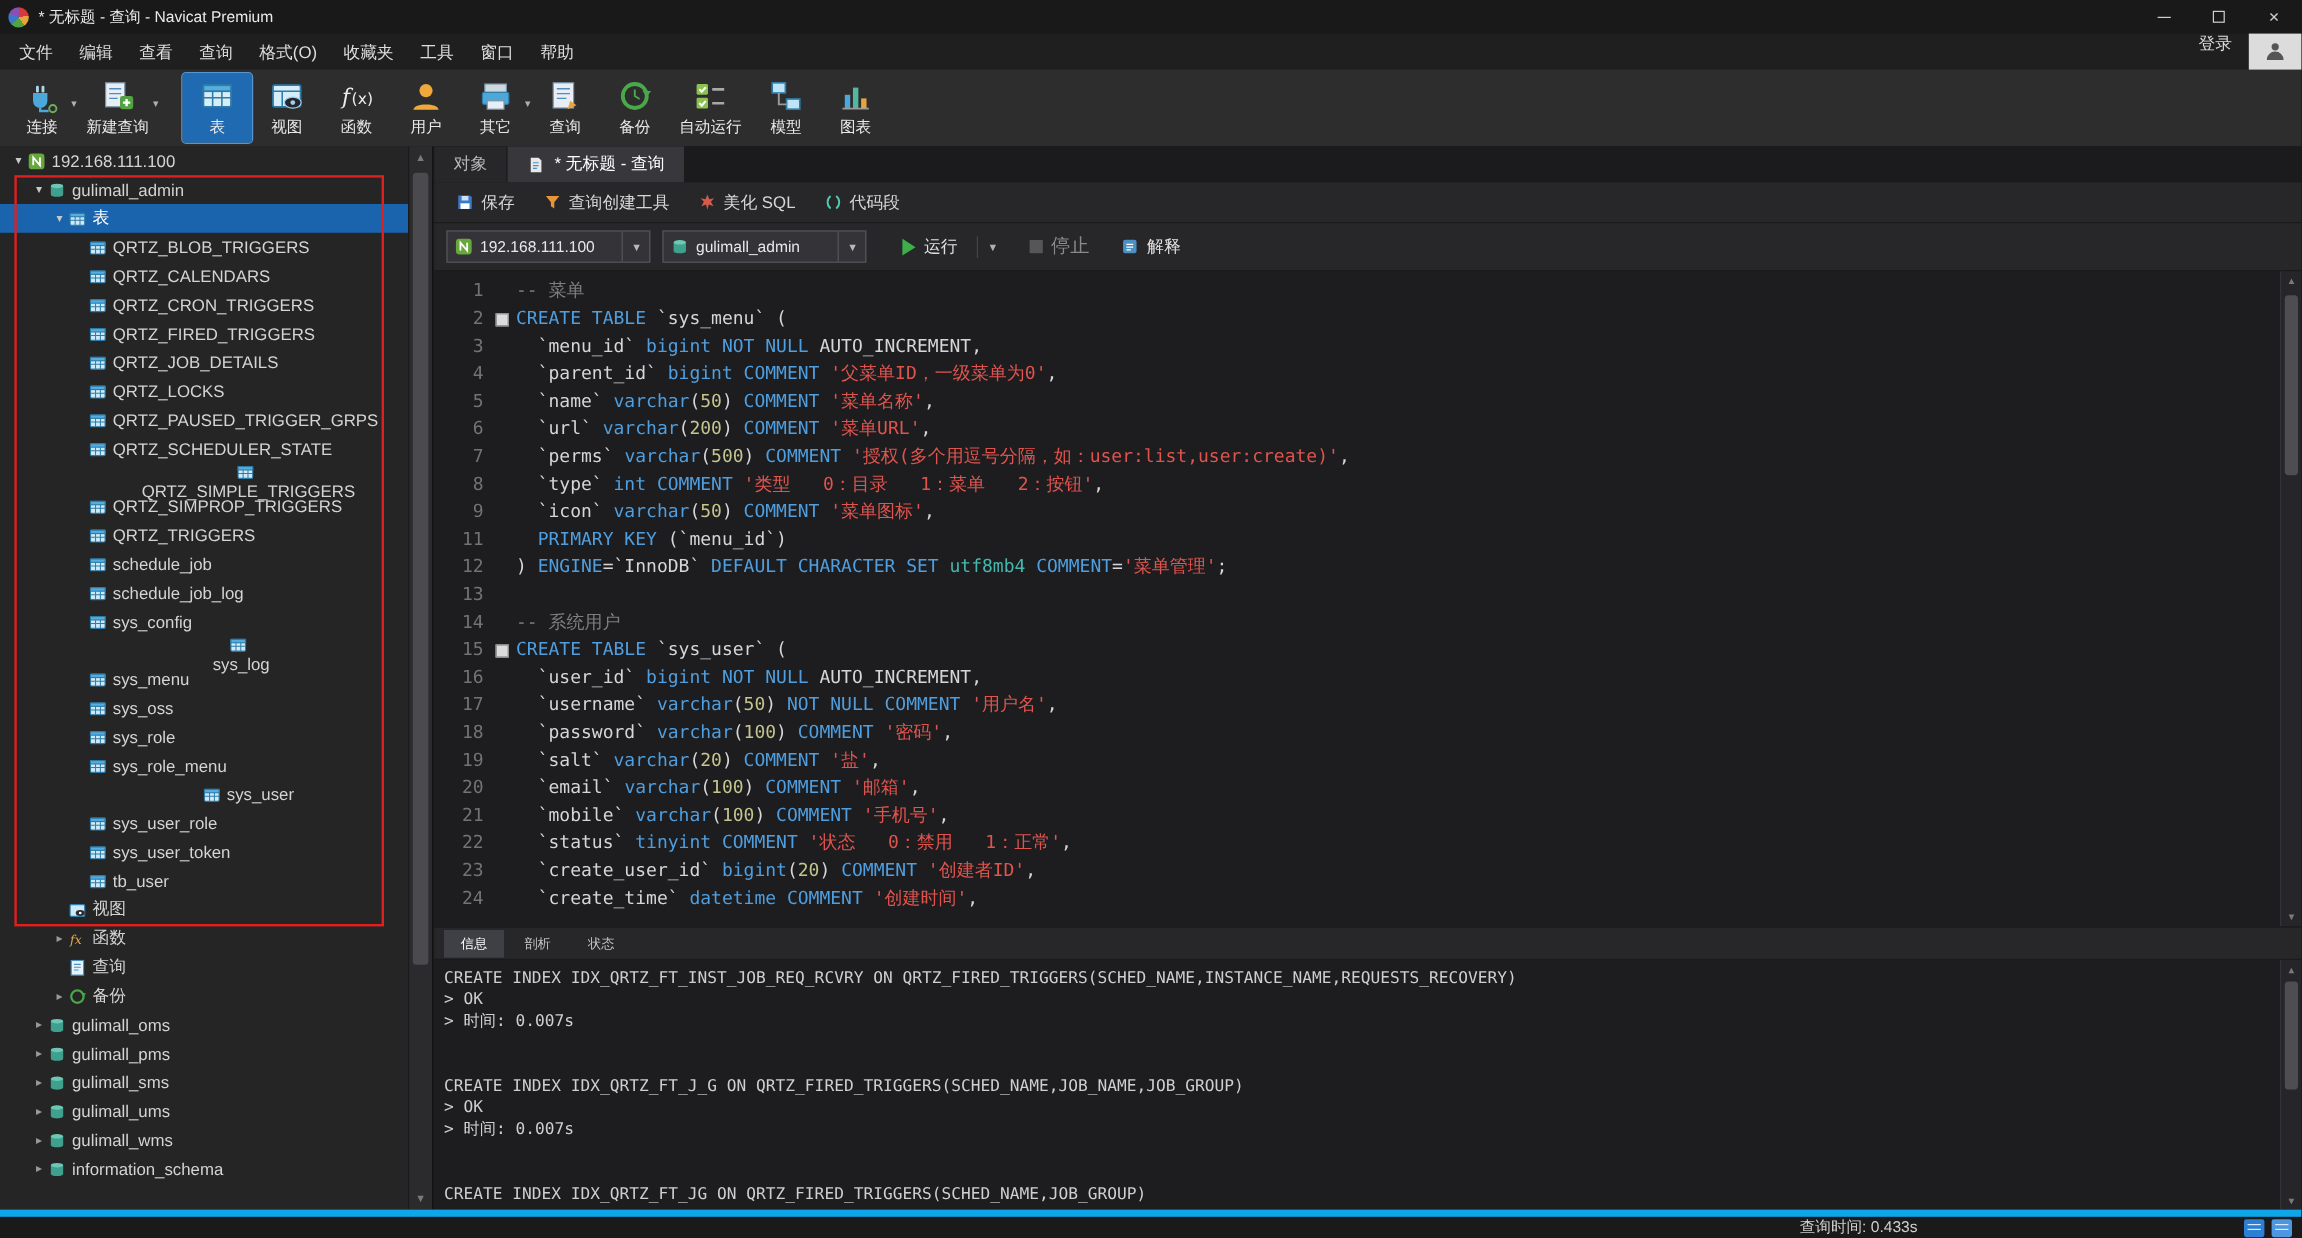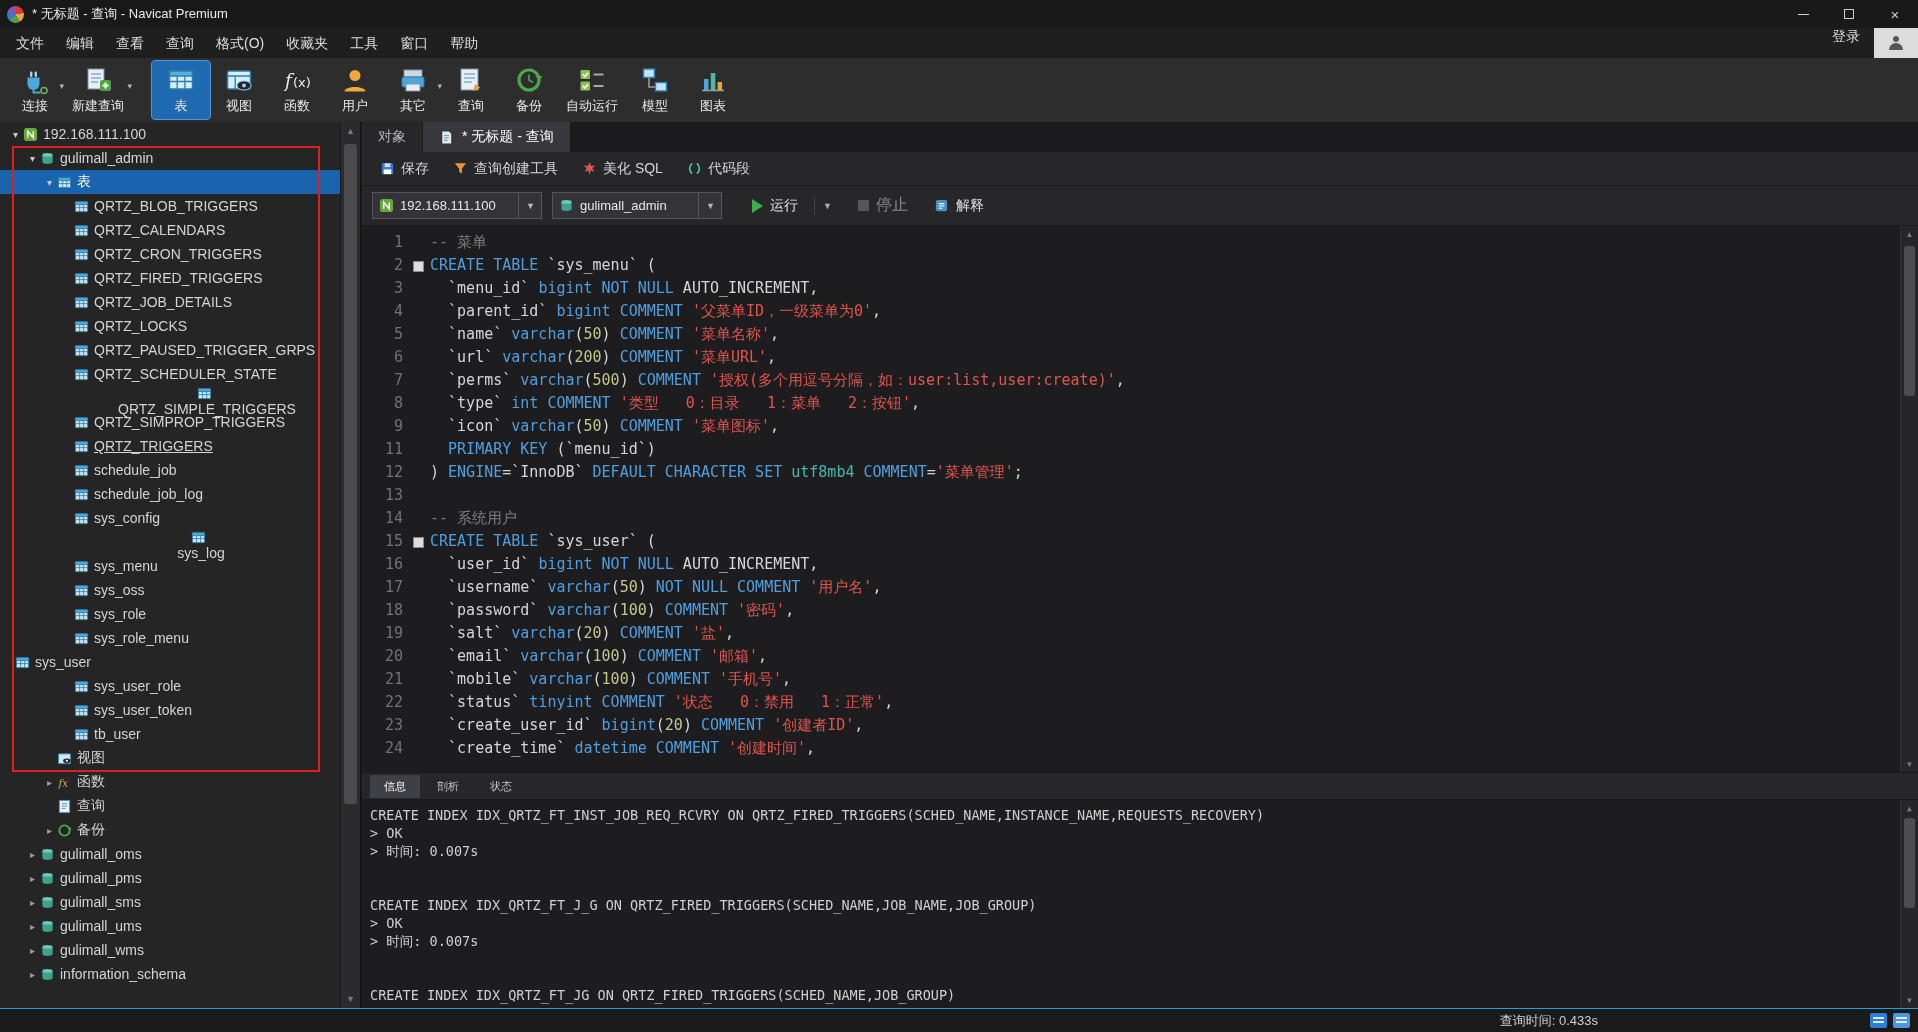--- a/index.html
+++ b/index.html
@@ -91,21 +91,21 @@
   
   .result-tabs { height:28px; background:#27272a; border-top:1px solid #1a1a1a; border-bottom:1px solid #1a1a1a; display:flex; align-items:center; padding-left:8px; gap:3px; flex:none; }
   .rtab { padding:4px 14px; font-size:11px; color:#c4c4c4; }
   .rtab.active { background:#3f3f46; color:#ffffff; }
 
   .output { height:208px; flex:none; background:#1d1d1f; padding:6px 0 0 8px; overflow:hidden; position:relative;
             font-family:"DejaVu Sans Mono","DejaVu Sans",monospace; font-size:13.5px; color:#cfcfcf; }
   .out-line { height:18px; line-height:18px; white-space:pre; }
 
   
-  .statusbar { position:absolute; left:0; bottom:0; width:100%; height:24px; background:#1a1a1a; border-top:1px solid #0ea5e9; display:flex; align-items:center; }
+  .statusbar { position:absolute; left:0; bottom:0; width:100%; height:24px; background:#1a1a1a; border-top:6px solid #0ea5e9; display:flex; align-items:center; }
   .status-time { margin-left:auto; font-size:13px; color:#cfcfcf; margin-right:320px; }
   .status-icons { position:absolute; right:8px; display:flex; gap:6px; }
   .st-icon { width:17px; height:15px; border-radius:2px; background:#2d7fd4; position:relative; }
   .st-icon.alt { background:#4d97e0; }
   .st-icon::before { content:""; position:absolute; left:3px; top:4px; right:3px; height:1.5px; background:#d8ecff; box-shadow:0 4px 0 #d8ecff; }
 </style>
 </head>
 <body>
 
 <div class="titlebar">
@@ -410,21 +410,21 @@
       <span class="arrow"></span>
       <span class="t-icon">
         <svg viewBox="0 0 16 16" width="15" height="15">
           <rect x="1.5" y="3" width="13" height="10.5" rx="1" fill="#cfe9f8" stroke="#2e7ca8"></rect>
           <rect x="1.5" y="3" width="13" height="3" fill="#56aede" stroke="#2e7ca8"></rect>
           <path d="M1.5 9.2h13M6 6v7.5M10.3 6v7.5" stroke="#2e7ca8" stroke-width="0.9" fill="none"></path>
         </svg>
       </span>
       <span class="tree-label">QRTZ_SIMPROP_TRIGGERS</span>
     </div>
-    <div class="tree-row" style="padding-left: 59px; text-decoration: underline;">
+    <div class="tree-row" style="padding-left: 59px;">
       <span class="arrow"></span>
       <span class="t-icon">
         <svg viewBox="0 0 16 16" width="15" height="15">
           <rect x="1.5" y="3" width="13" height="10.5" rx="1" fill="#cfe9f8" stroke="#2e7ca8"></rect>
           <rect x="1.5" y="3" width="13" height="3" fill="#56aede" stroke="#2e7ca8"></rect>
           <path d="M1.5 9.2h13M6 6v7.5M10.3 6v7.5" stroke="#2e7ca8" stroke-width="0.9" fill="none"></path>
         </svg>
       </span>
       <span class="tree-label">QRTZ_TRIGGERS</span>
     </div>
@@ -509,21 +509,21 @@
       <span class="arrow"></span>
       <span class="t-icon">
         <svg viewBox="0 0 16 16" width="15" height="15">
           <rect x="1.5" y="3" width="13" height="10.5" rx="1" fill="#cfe9f8" stroke="#2e7ca8"></rect>
           <rect x="1.5" y="3" width="13" height="3" fill="#56aede" stroke="#2e7ca8"></rect>
           <path d="M1.5 9.2h13M6 6v7.5M10.3 6v7.5" stroke="#2e7ca8" stroke-width="0.9" fill="none"></path>
         </svg>
       </span>
       <span class="tree-label">sys_role_menu</span>
     </div>
-    <div class="tree-row" style="">
+    <div class="tree-row" style="padding-left: 59px; justify-content: center;">
       <span class="arrow"></span>
       <span class="t-icon">
         <svg viewBox="0 0 16 16" width="15" height="15">
           <rect x="1.5" y="3" width="13" height="10.5" rx="1" fill="#cfe9f8" stroke="#2e7ca8"></rect>
           <rect x="1.5" y="3" width="13" height="3" fill="#56aede" stroke="#2e7ca8"></rect>
           <path d="M1.5 9.2h13M6 6v7.5M10.3 6v7.5" stroke="#2e7ca8" stroke-width="0.9" fill="none"></path>
         </svg>
       </span>
       <span class="tree-label">sys_user</span>
     </div>

